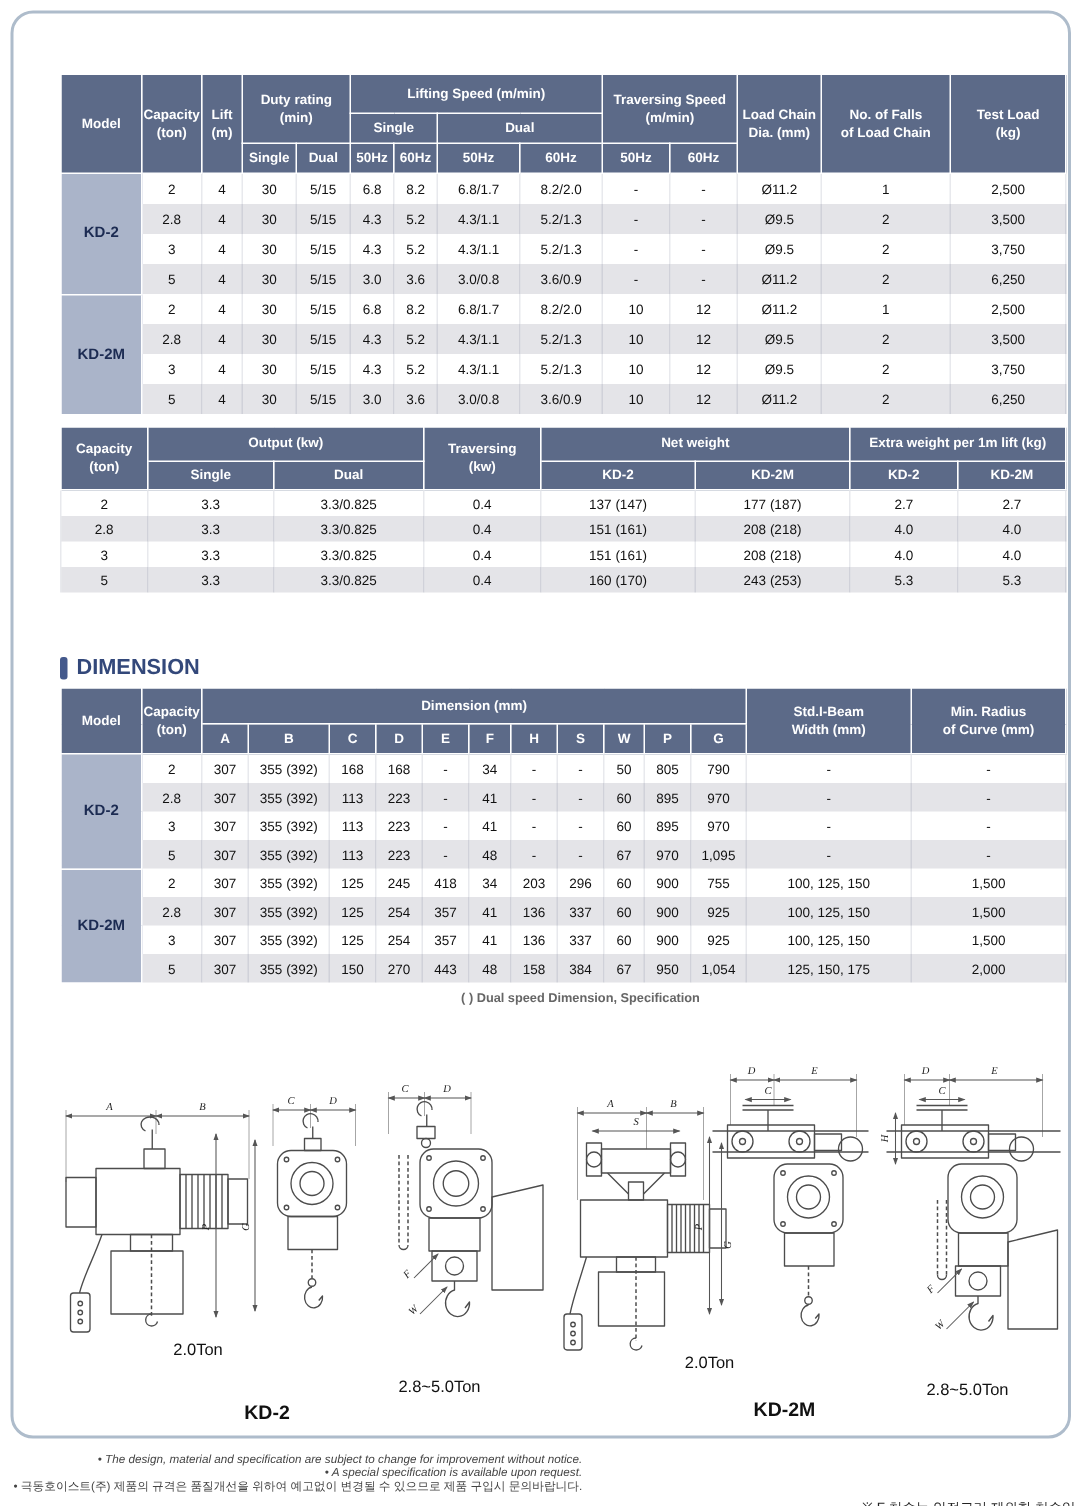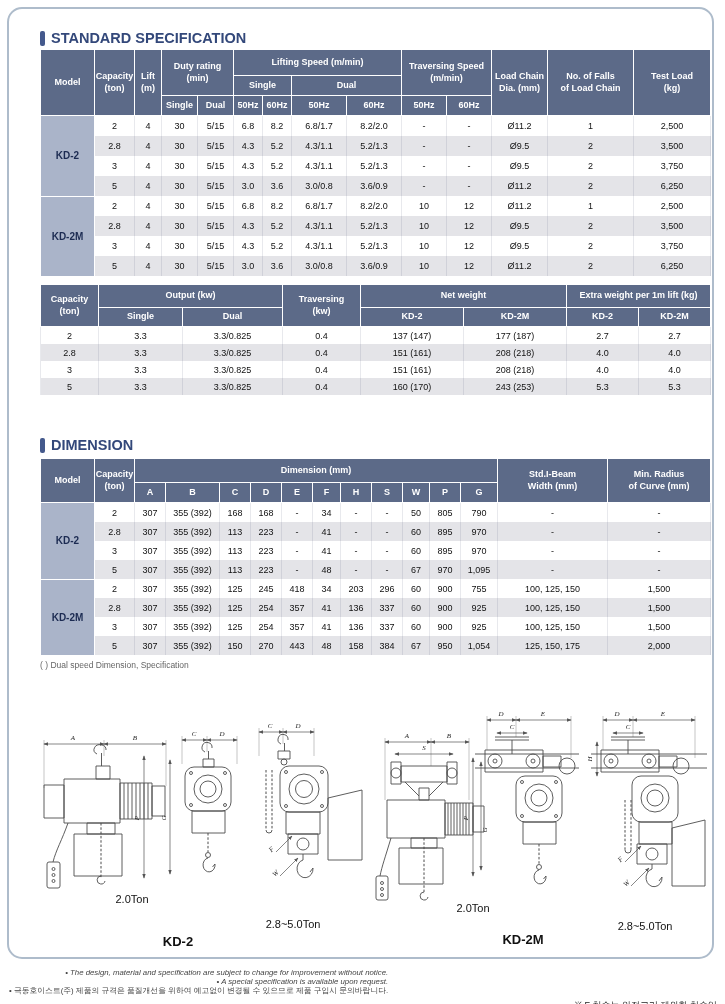--- a/index.html
+++ b/index.html
@@ -6,43 +6,39 @@
   .page{position:relative;width:725px;height:1004px;background:#fff;font-family:"Liberation Sans",sans-serif;overflow:hidden;}
   .frame{position:absolute;left:7px;top:7px;width:707px;height:952px;border:2px solid #aebccb;border-radius:15px;box-sizing:border-box;}
   .section-title{position:absolute;left:40px;display:flex;align-items:center;gap:6px;font-weight:bold;font-size:14.5px;color:#33487a;}
   .bar{width:5px;height:15px;background:#44598c;border-radius:2px;}
   table{border-collapse:collapse;table-layout:fixed;width:670px;position:absolute;left:40px;}
   th{background:#5c6a88;color:#fff;font-weight:bold;font-size:9px;white-space:pre-line;border:1px solid #fff;padding:1px 0;text-align:center;vertical-align:middle;line-height:1.3;}
   td{font-size:9px;text-align:center;vertical-align:middle;border-left:1px solid rgba(90,100,130,0.14);border-right:1px solid rgba(90,100,130,0.14);padding:0;color:#111;}
   #t1 td{height:20px;} #t2 td{height:17px;} #t3 td{height:19px;}
   tr.alt td{background:#e4e4e8;}
   td.model{background:#aab4c9;font-weight:bold;color:#1c2b52;font-size:10px;border:1px solid #fff;}
-  .note{position:absolute;left:40px;width:670px;text-align:left;font-size:8.5px;color:#666;}
+  .note{position:absolute;left:52px;width:670px;text-align:center;font-size:8.5px;color:#666;font-weight:bold;}
   .foot{position:absolute;left:9px;top:968px;font-size:7.8px;line-height:1.18;color:#444;text-align:right;}
   .foot .en{font-style:italic;}
   .fnote{position:absolute;right:8px;top:998px;font-size:9px;color:#222;}
   svg{position:absolute;}
   .ln{stroke:#4c4c4c;fill:none;stroke-width:0.9;stroke-linejoin:round;}
   .ch{stroke:#4c4c4c;fill:none;stroke-width:1;stroke-dasharray:2.5 1.8;}
   .dim{stroke:#555;fill:none;stroke-width:0.7;}
   .ext{stroke:#888;fill:none;stroke-width:0.5;}
   text.dl{font-family:"Liberation Serif",serif;font-style:italic;font-size:7px;fill:#222;text-anchor:middle;}
   text.cap{font-family:"Liberation Sans",sans-serif;font-size:11px;fill:#111;text-anchor:middle;}
   text.capb{font-family:"Liberation Sans",sans-serif;font-weight:bold;font-size:13px;fill:#111;text-anchor:middle;}
 </style>
 </head>
 <body>
 
 <div class="page">
   <div class="frame"></div>
 
-  <div class="section-title" style="top:30px;">
-    <span class="bar"></span>
-    <span>STANDARD SPECIFICATION</span>
-  </div>
 
   <table id="t1" style="top:49px;">
     <colgroup>
       <col style="width:54px">
         <col style="width:40px">
         <col style="width:27px">
       <col style="width:36px">
         <col style="width:36px">
       <col style="width:29px">
         <col style="width:29px">

